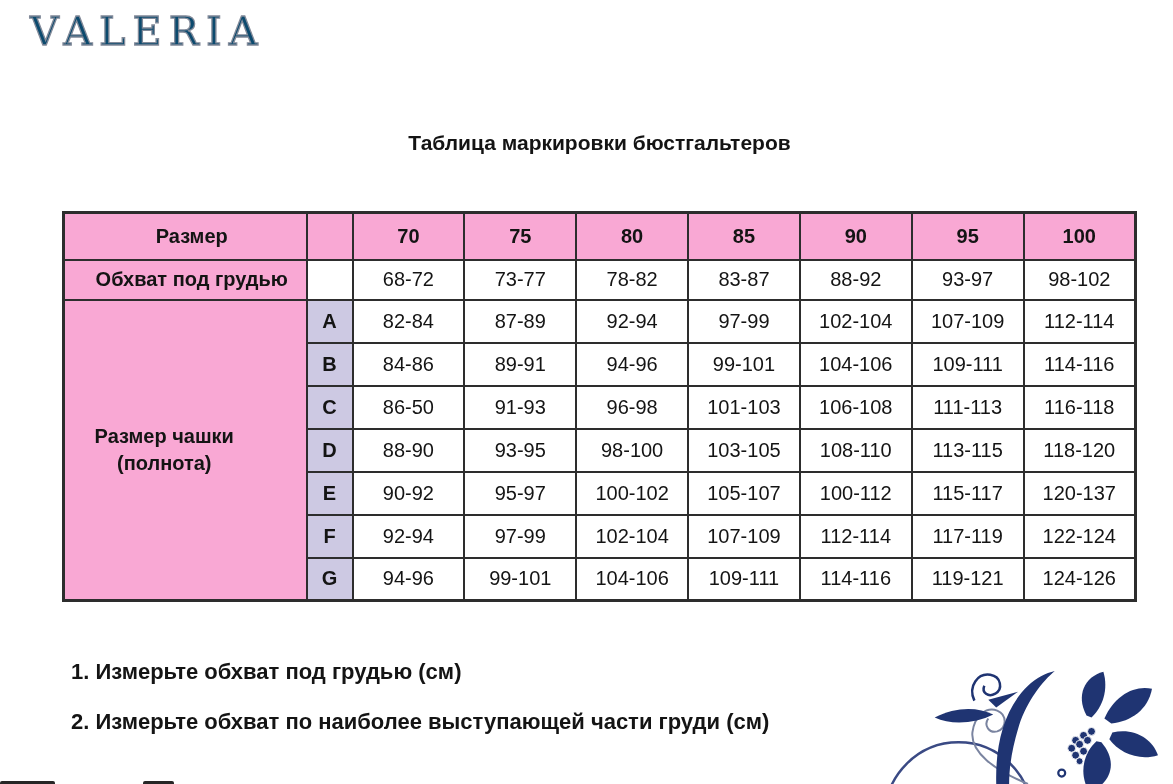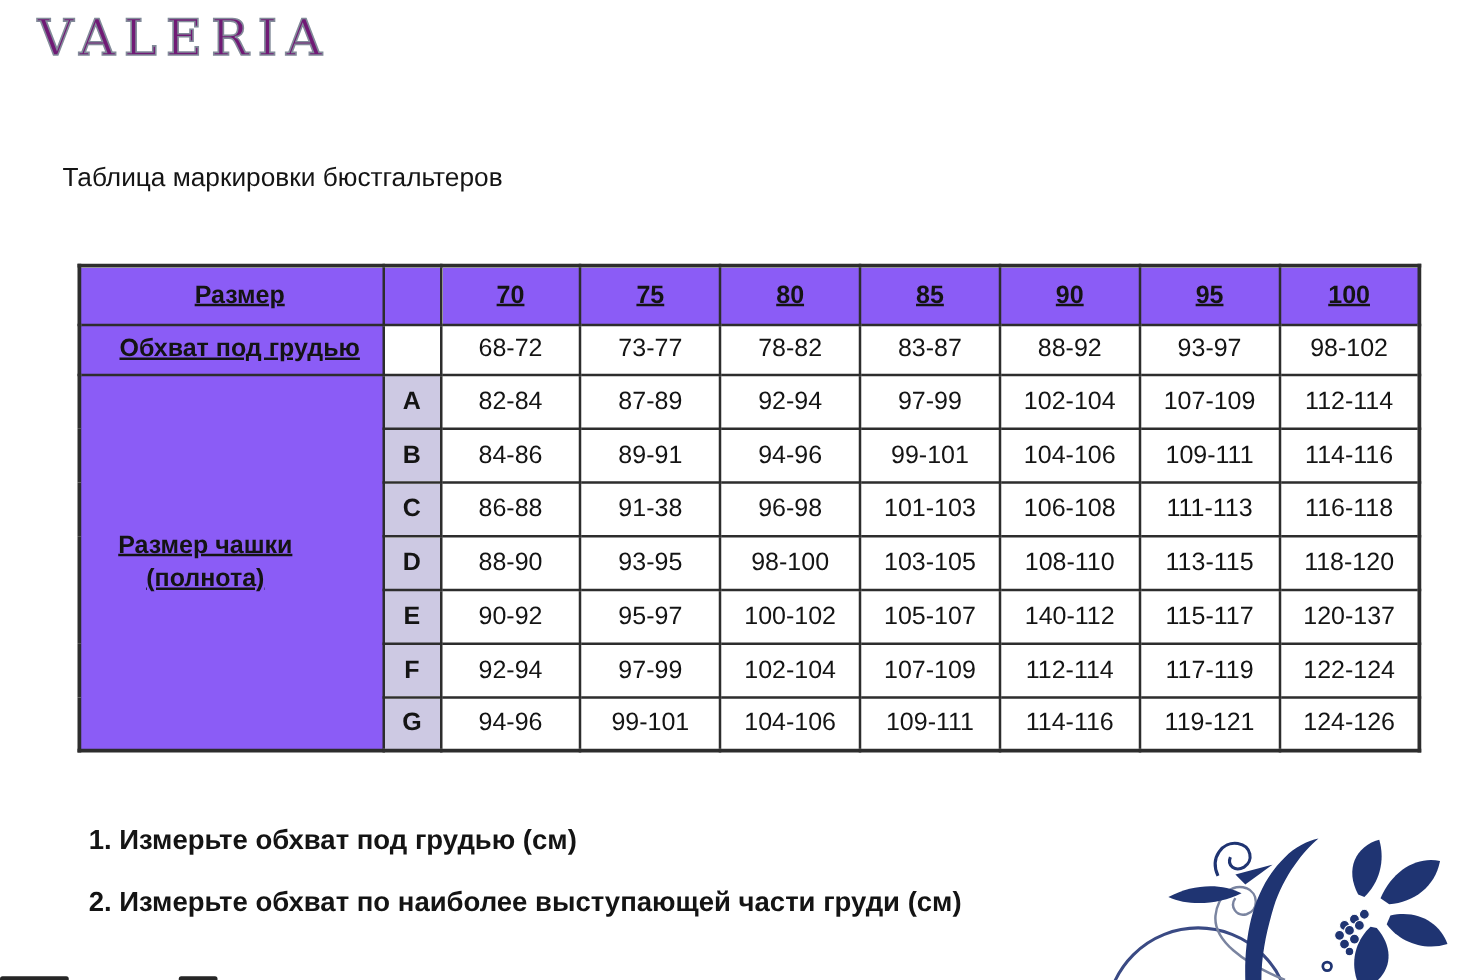--- a/index.html
+++ b/index.html
@@ -3,40 +3,40 @@
 <meta charset="utf-8">
 <style>
   * { margin:0; padding:0; box-sizing:border-box; }
   html, body { width:1173px; height:784px; overflow:hidden; }
   body { position:relative; background:#ffffff; font-family:"Liberation Sans", sans-serif; color:#141414; }
 
   .logo {
     position:absolute; left:30px; top:8px;
     font-family:"DejaVu Serif", serif;
     font-size:40px; letter-spacing:7px; font-weight:normal;
-    color:#701a75; -webkit-text-stroke:1.3px #828a99;
+    color:#0c4a6e; -webkit-text-stroke:1.3px #828a99;
   }
 
   .title {
-    position:absolute; left:50px; top:131px; width:1075px;
-    text-align:left; font-size:21px; font-weight:normal;
+    position:absolute; left:62px; top:131px; width:1075px;
+    text-align:center; font-size:21px; font-weight:bold;
   }
 
   table.size-table {
     position:absolute; left:62px; top:211px; width:1075px;
     border-collapse:collapse; table-layout:fixed;
     border:3px solid #2d2d2d;
   }
   table.size-table td {
     border:2px solid #2d2d2d; text-align:center;
     font-size:20px; vertical-align:middle; overflow:hidden;
   }
   td.label { text-align:left; padding-left:13px; font-weight:bold; }
   td.cupLbl { padding-right:55px; line-height:1.35; }
-  .peach { background:#8b5cf6;text-decoration:underline; }
+  .peach { background:#f9a8d4; }
   .cup   { background:#cdc9e3; font-weight:bold; }
   .bold  { font-weight:bold; }
   tr.r1 { height:47px; }
   tr.r2 { height:40px; }
   tr.cupRow { height:43px; }
 
   .instr { position:absolute; left:71px; font-size:22px; font-weight:bold; }
   .instr1 { top:659px; }
   .instr2 { top:709px; }
 
@@ -102,22 +102,22 @@
         <td>84-86</td>
         <td>89-91</td>
         <td>94-96</td>
         <td>99-101</td>
         <td>104-106</td>
         <td>109-111</td>
         <td>114-116</td>
       </tr>
       <tr class="cupRow">
         <td class="cup">C</td>
-        <td>86-88</td>
-        <td>91-38</td>
+        <td>86-50</td>
+        <td>91-93</td>
         <td>96-98</td>
         <td>101-103</td>
         <td>106-108</td>
         <td>111-113</td>
         <td>116-118</td>
       </tr>
       <tr class="cupRow">
         <td class="cup">D</td>
         <td>88-90</td>
         <td>93-95</td>
@@ -126,21 +126,21 @@
         <td>108-110</td>
         <td>113-115</td>
         <td>118-120</td>
       </tr>
       <tr class="cupRow">
         <td class="cup">E</td>
         <td>90-92</td>
         <td>95-97</td>
         <td>100-102</td>
         <td>105-107</td>
-        <td>140-112</td>
+        <td>100-112</td>
         <td>115-117</td>
         <td>120-137</td>
       </tr>
       <tr class="cupRow">
         <td class="cup">F</td>
         <td>92-94</td>
         <td>97-99</td>
         <td>102-104</td>
         <td>107-109</td>
         <td>112-114</td>

